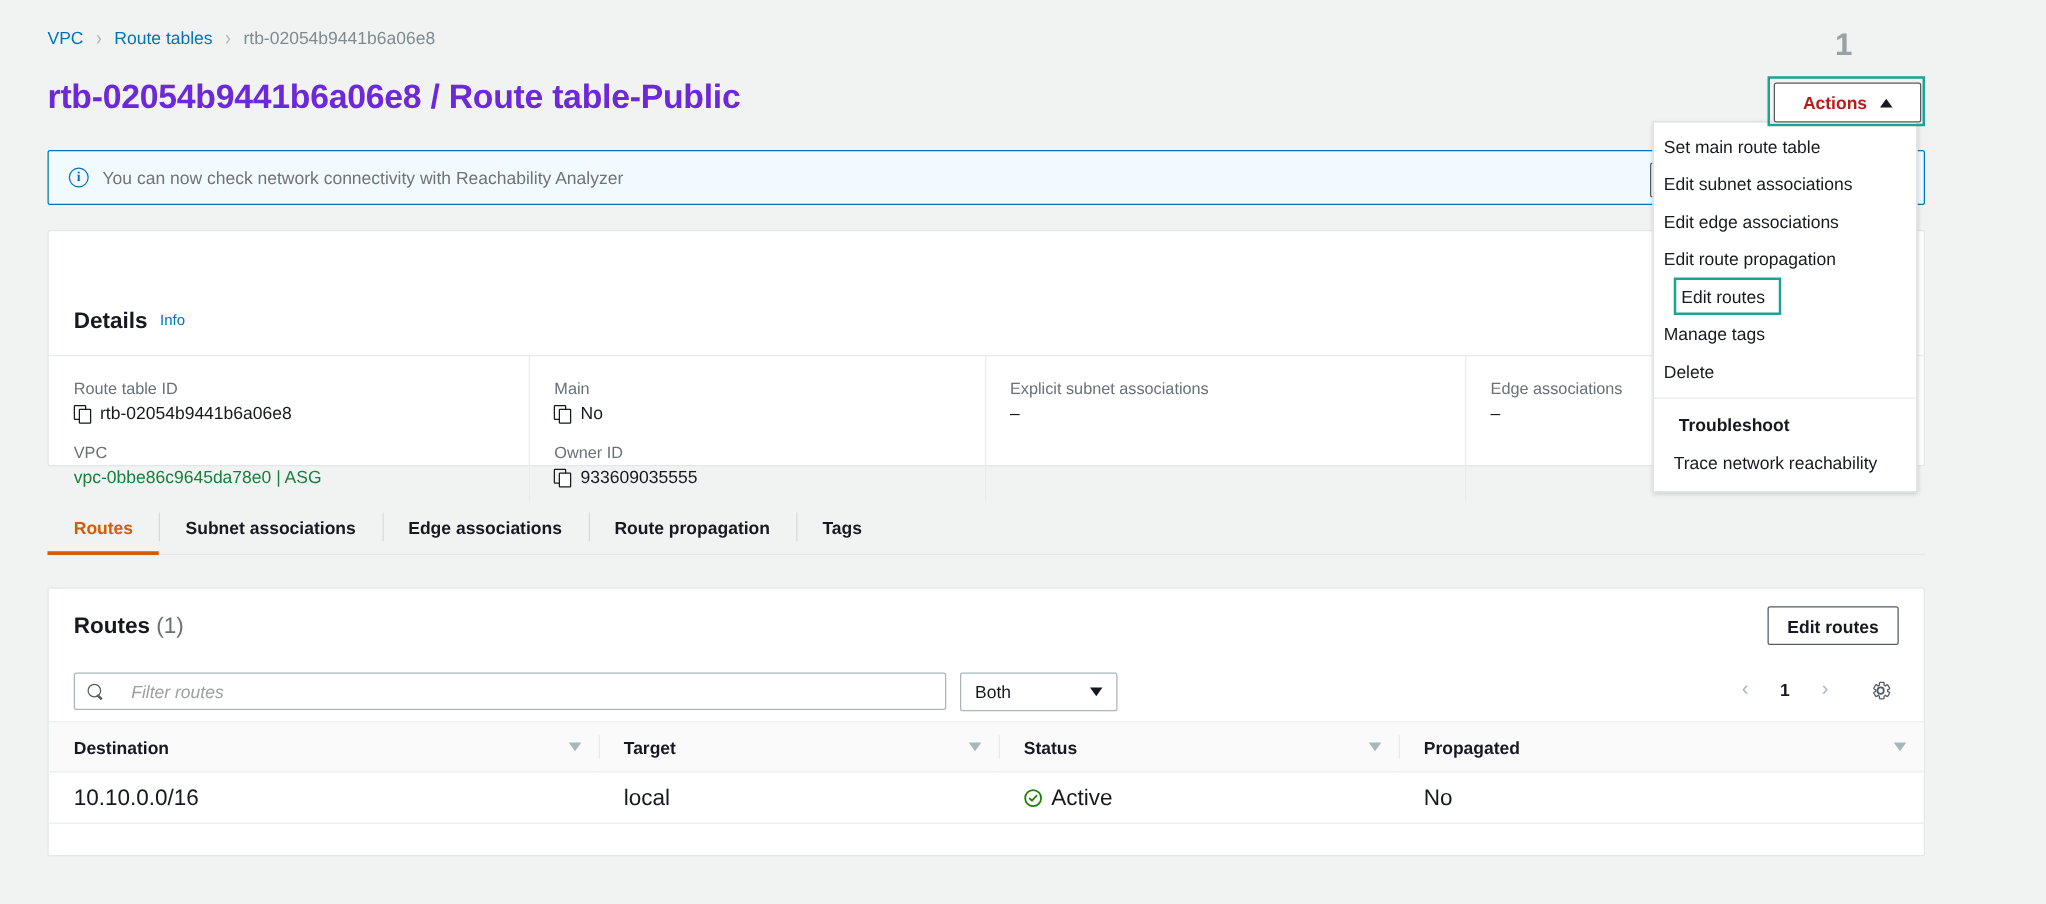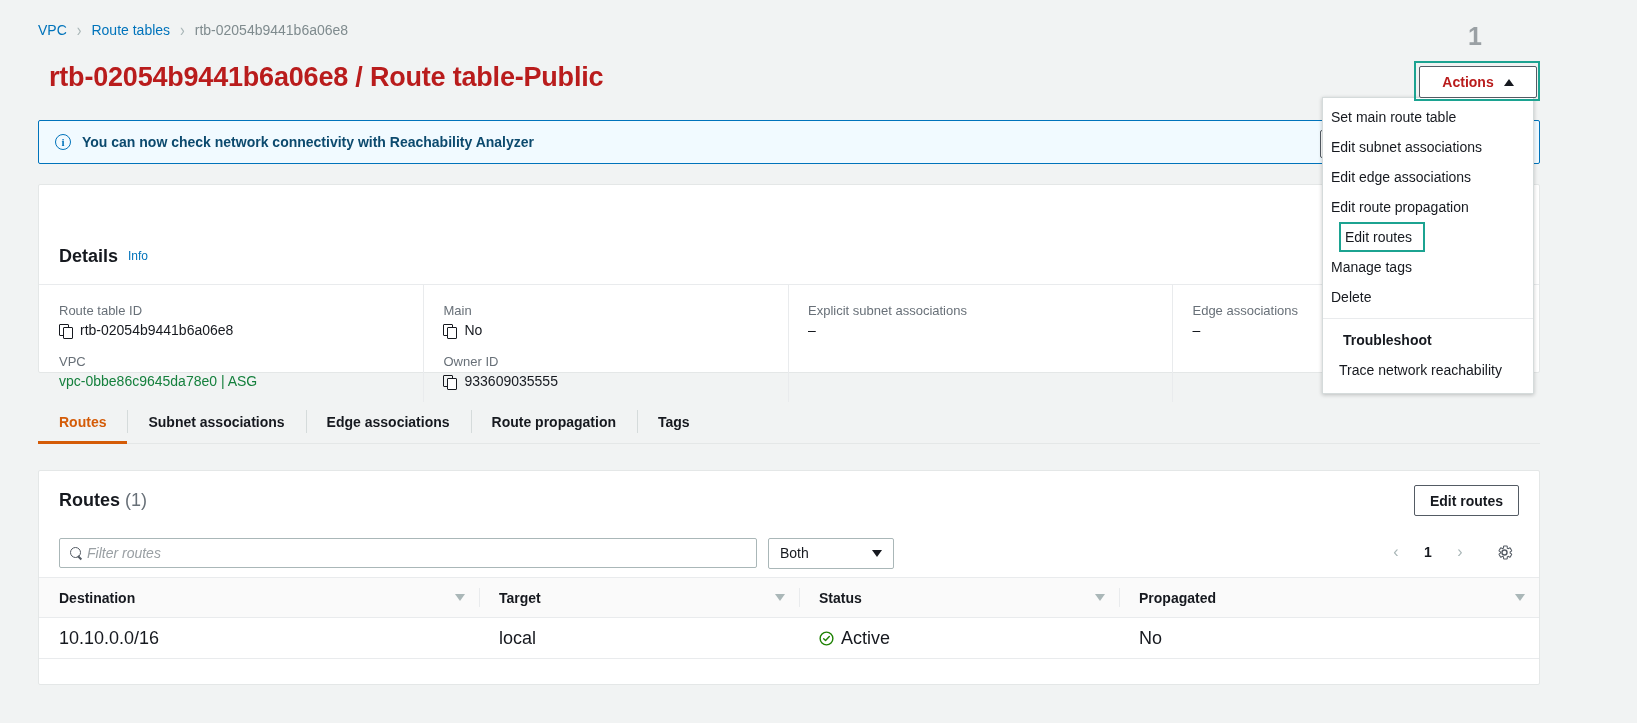--- a/index.html
+++ b/index.html
@@ -20,21 +20,21 @@
     font-size: 14px;
   }
   .crumb-link { color: #0073bb; cursor: pointer; }
   .crumb-sep { color: #aab7b8; font-size: 14px; transform: scaleY(1.25); }
   .crumb-current { color: #7f8b8e; }
 
   
   .page-title {
     position: absolute; left: 38px; top: 62px;
     font-size: 27px; font-weight: 700; letter-spacing: -0.2px;
-    color: #b91c1c; white-space: nowrap; margin-left: 11px;
+    color: #6d28d9; white-space: nowrap;
   }
 
   
   .annot {
     position: absolute;
     font-size: 25px; font-weight: 700; color: #9aa0a4;
   }
   .annot-1 { left: 1468px; top: 22px; }
   .annot-2 { left: 1432px; top: 218px; font-size: 22px; }
 
@@ -94,21 +94,21 @@
     background: #f1faff; border: 1px solid #0073bb; border-radius: 2px;
     display: flex; align-items: center; padding: 0 16px;
   }
   .banner-icon {
     width: 16px; height: 16px; border-radius: 50%;
     border: 1.6px solid #0073bb; color: #0073bb;
     font-size: 11px; font-weight: 700; font-family: "Liberation Serif", serif;
     display: flex; align-items: center; justify-content: center;
     margin-right: 11px; flex: 0 0 auto;
   }
-  .banner-text { font-size: 14px; color: #0c4a6e; font-weight: bold; }
+  .banner-text { font-size: 14px; color: #737373; }
   .banner-btn {
     position: absolute; right: 16px; top: 9px;
     height: 28px; padding: 0 13px;
     background: #fff; border: 1px solid #545b64; border-radius: 2px;
     display: flex; align-items: center;
     font-size: 14px; font-weight: 700; color: #16191f; cursor: pointer;
     white-space: nowrap;
   }
 
   
@@ -194,21 +194,21 @@
     font-size: 14px; font-weight: 700; color: #16191f; cursor: pointer;
   }
 
   .filter-row {
     position: relative; height: 48px; padding: 0 20px;
     display: flex; align-items: center; gap: 11px;
   }
   .search-box {
     width: 698px; height: 30px;
     border: 1px solid #aab7b8; border-radius: 2px; background: #fff;
-    display: flex; align-items: center; padding: 0 10px; gap: 4px;
+    display: flex; align-items: center; padding: 0 10px; gap: 22px;
   }
   .search-ico {
     width: 13px; height: 13px; position: relative; flex: 0 0 auto;
   }
   .search-ico::before {
     content: ""; position: absolute; left: 0; top: 0;
     width: 9px; height: 9px; border: 1.5px solid #545b64; border-radius: 50%;
   }
   .search-ico::after {
     content: ""; position: absolute; left: 8px; top: 8px;

